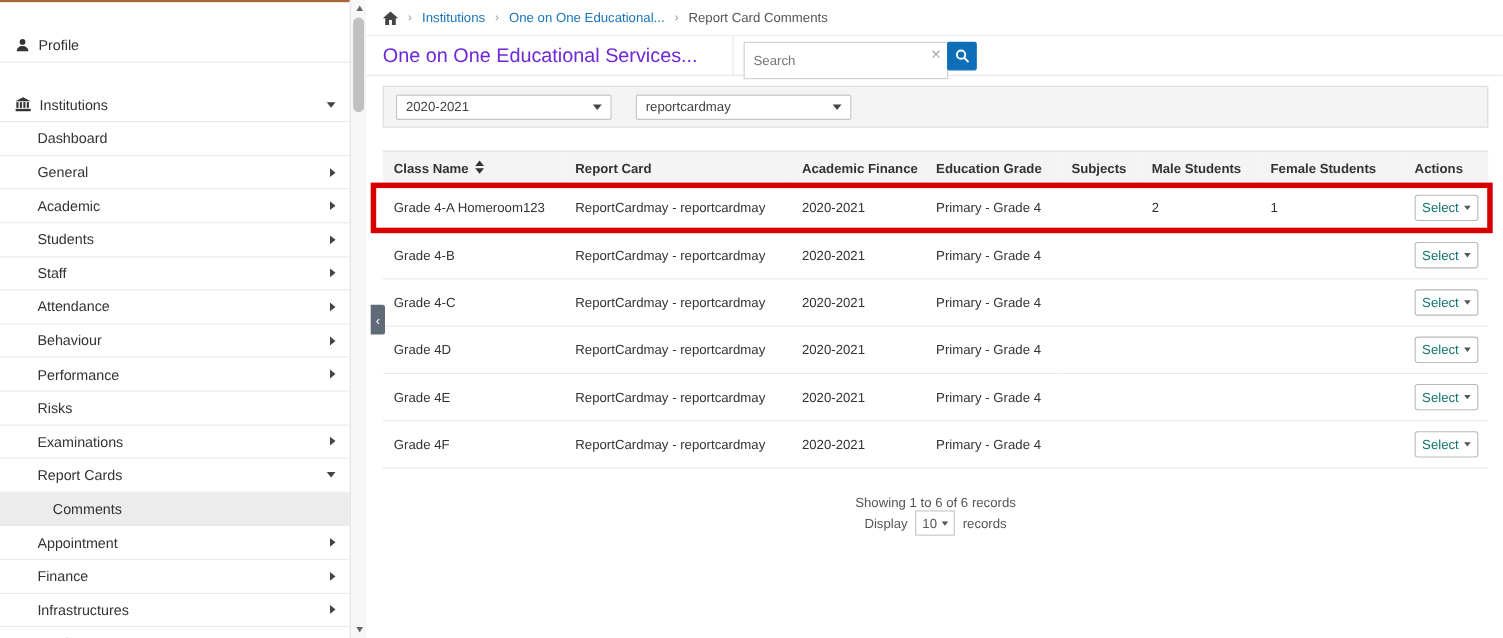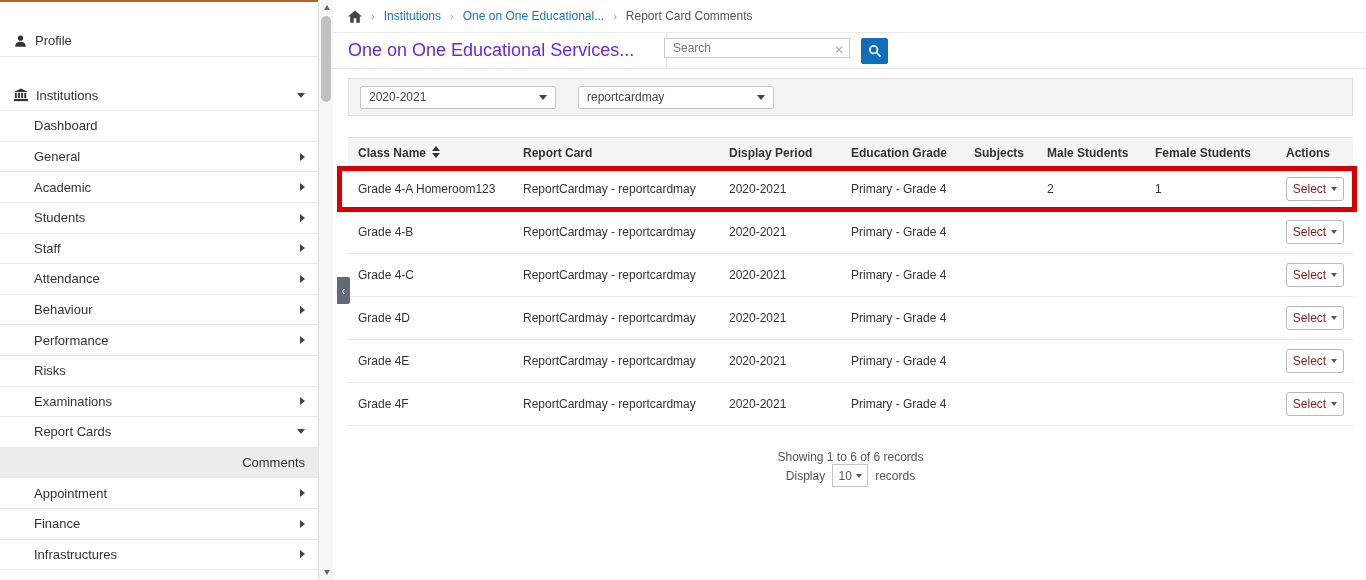--- a/index.html
+++ b/index.html
@@ -8,21 +8,21 @@
 
   
   .sidebar { position:absolute; left:0; top:0; width:318px; height:580px;
     background:#fff; border-top:2px solid #a9653a; overflow:hidden; }
   .side-item { height:30.6px; display:flex; align-items:center;
     border-bottom:1px solid #e9e9e9; padding:0 13px 0 34px; font-size:13px;
     color:#333; cursor:pointer; }
   .side-item.root { padding-left:14px;margin-top:24px; }
   .side-item.root .lbl { margin-left:8px; }
   .side-item .lbl { flex:1; }
-  .side-item.sub { padding-left:48px; background:#ececec;text-align:right; }
+  .side-item.sub { padding-left:48px; background:#ececec; }
   .icon-svg { display:flex; align-items:center; }
 
   .cr { width:0; height:0; border-top:4px solid transparent;
     border-bottom:4px solid transparent; border-left:5px solid #444; }
   .cd { width:0; height:0; border-left:4px solid transparent;
     border-right:4px solid transparent; border-top:5px solid #444; }
   .cd-sm { width:0; height:0; border-left:3.5px solid transparent;
     border-right:3.5px solid transparent; border-top:4px solid #555; }
 
   
@@ -46,21 +46,21 @@
     padding-left:15px; font-size:12px; gap:9px; }
   .crumb-link { color:#1a75bb; cursor:pointer; }
   .crumb-current { color:#555; }
   .crumb-sep { color:#999; font-size:11px; }
 
   .title-bar { position:absolute; left:0; top:33px; width:100%; height:36px;
     border-bottom:1px solid #e5e5e5; }
   .page-title { position:absolute; left:15px; top:7px; font-size:18px;
     font-weight:400; color:#6d28d9; white-space:nowrap; }
   .vdiv { position:absolute; left:333px; top:0; width:1px; height:36px; background:#e5e5e5; }
-  .search-wrap { position:absolute; left:331px; top:5px; width:186px; height:20px; }
+  .search-wrap { position:absolute; left:343px; top:5px; width:186px; height:34px; }
   .search-input { width:100%; height:100%; border:1px solid #ccc; padding:0 22px 0 8px;
     font-size:12px; color:#555; outline:none; font-family:inherit; background:#fff; }
   .search-clear { position:absolute; right:6px; top:6px; font-size:12px; color:#aaa;
     cursor:pointer; line-height:1; }
   .search-btn { position:absolute; left:528px; top:5px; width:27px; height:26px;
     background:#0e6eb8; border:1px solid #0e6eb8; border-radius:2px; display:flex;
     align-items:center; justify-content:center; cursor:pointer; }
 
   .filter-panel { position:absolute; left:15px; top:78px; width:1005px; height:38px;
     background:#f4f4f4; border:1px solid #ddd; display:flex; align-items:center;
@@ -78,21 +78,21 @@
   .data-table tbody td { height:43px; border-bottom:1px solid #e8e8e8;
     padding:0 0 0 10px; white-space:nowrap; overflow:hidden; }
   .th-flex { display:flex; align-items:flex-start; gap:6px; }
   .sort-icon { display:inline-flex; flex-direction:column; gap:2px; }
   .sort-icon .su { width:0;height:0;border-left:4px solid transparent;
     border-right:4px solid transparent;border-bottom:5px solid #333; }
   .sort-icon .sd { width:0;height:0;border-left:4px solid transparent;
     border-right:4px solid transparent;border-top:5px solid #333; }
 
   .row-select { width:58px; height:24px; background:#fff; border:1px solid #b9b9b9;
-    border-radius:3px; font-size:12px; color:#7f1d1d; display:inline-flex;
+    border-radius:3px; font-size:12px; color:#0f766e; display:inline-flex;
     align-items:center; justify-content:center; gap:5px; cursor:pointer;
     font-family:inherit; }
 
   .red-overlay { position:absolute; left:4px; top:166px; width:1020px; height:46px;
     border:5px solid #d60000; z-index:6; pointer-events:none; }
 
   .footer-row { position:absolute; left:15px; top:450px; width:1005px; height:30px;
     display:flex; align-items:center; font-size:12px; color:#555;flex-direction:column; }
   .showing { flex:1; }
   .display-group { display:flex; align-items:center; gap:7px; }
@@ -269,21 +269,21 @@
         <th>
           <span class="th-flex">
             <span>Class Name</span>
             <span class="sort-icon">
                 <span class="su"></span>
                 <span class="sd"></span>
               </span>
           </span>
         </th>
         <th>Report Card</th>
-        <th>Display Period</th>
+        <th>Academic Finance</th>
         <th>Education Grade</th>
         <th>Subjects</th>
         <th>Male Students</th>
         <th>Female Students</th>
         <th>Actions</th>
       </tr>
     </thead>
     <tbody>
       <tr>
         <td>Grade 4-A Homeroom123</td>

